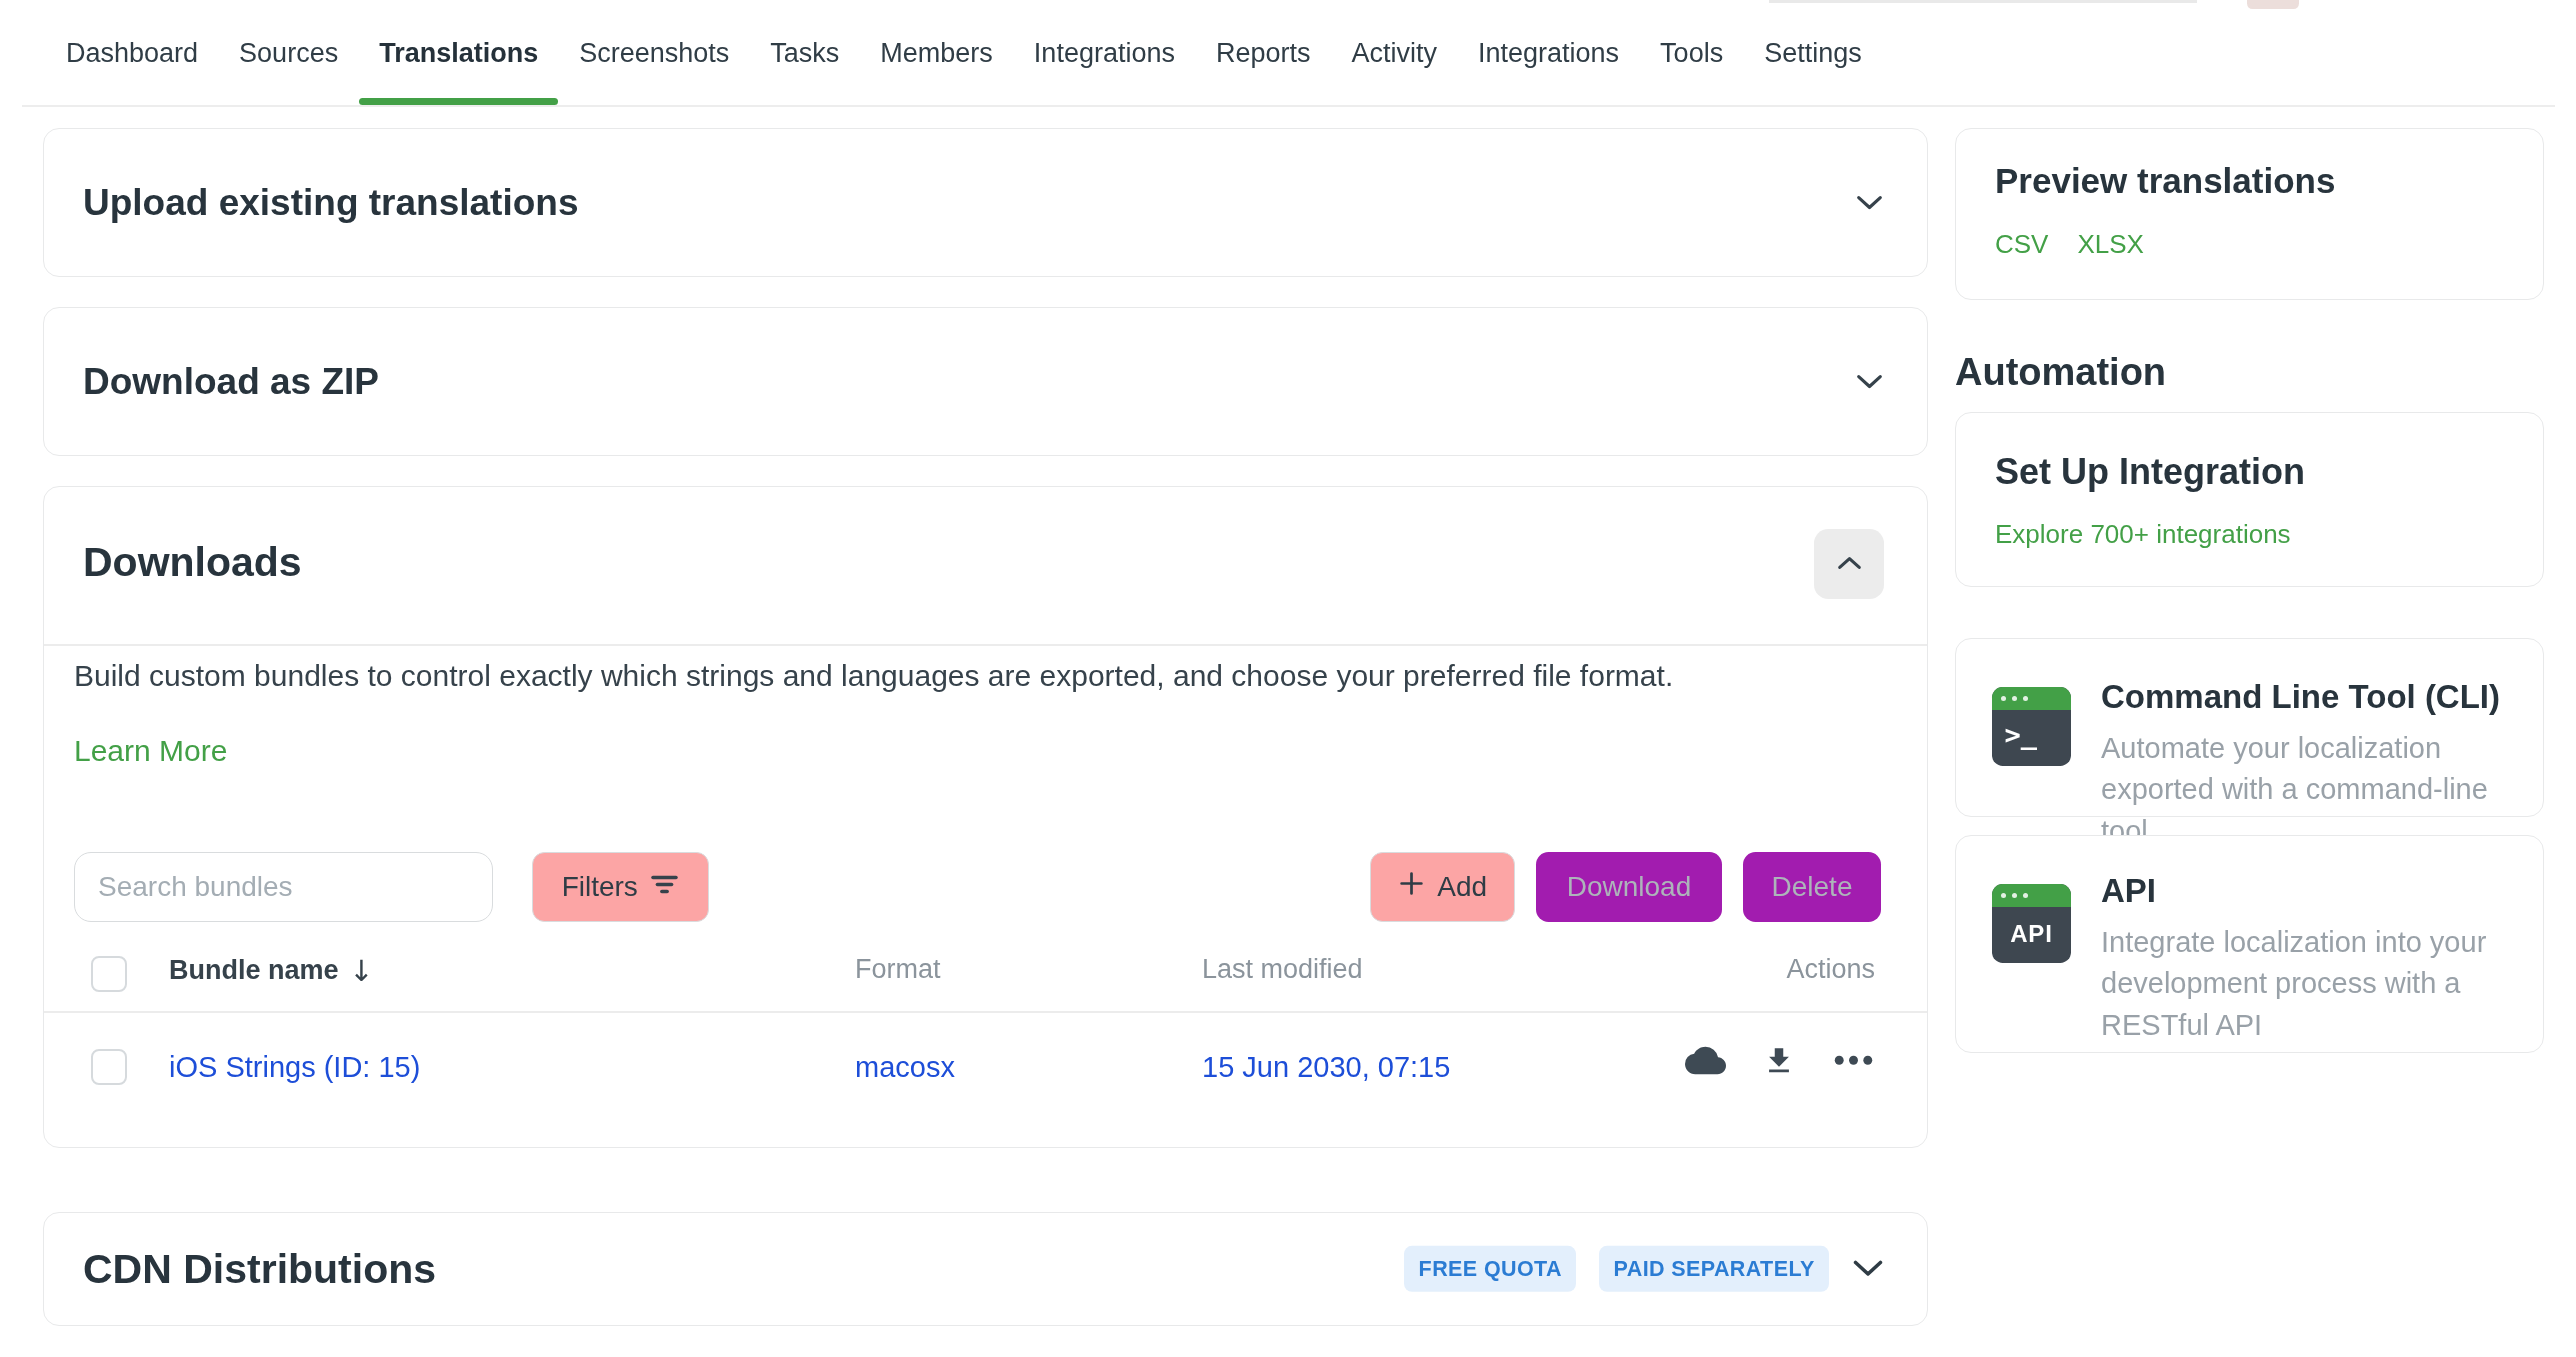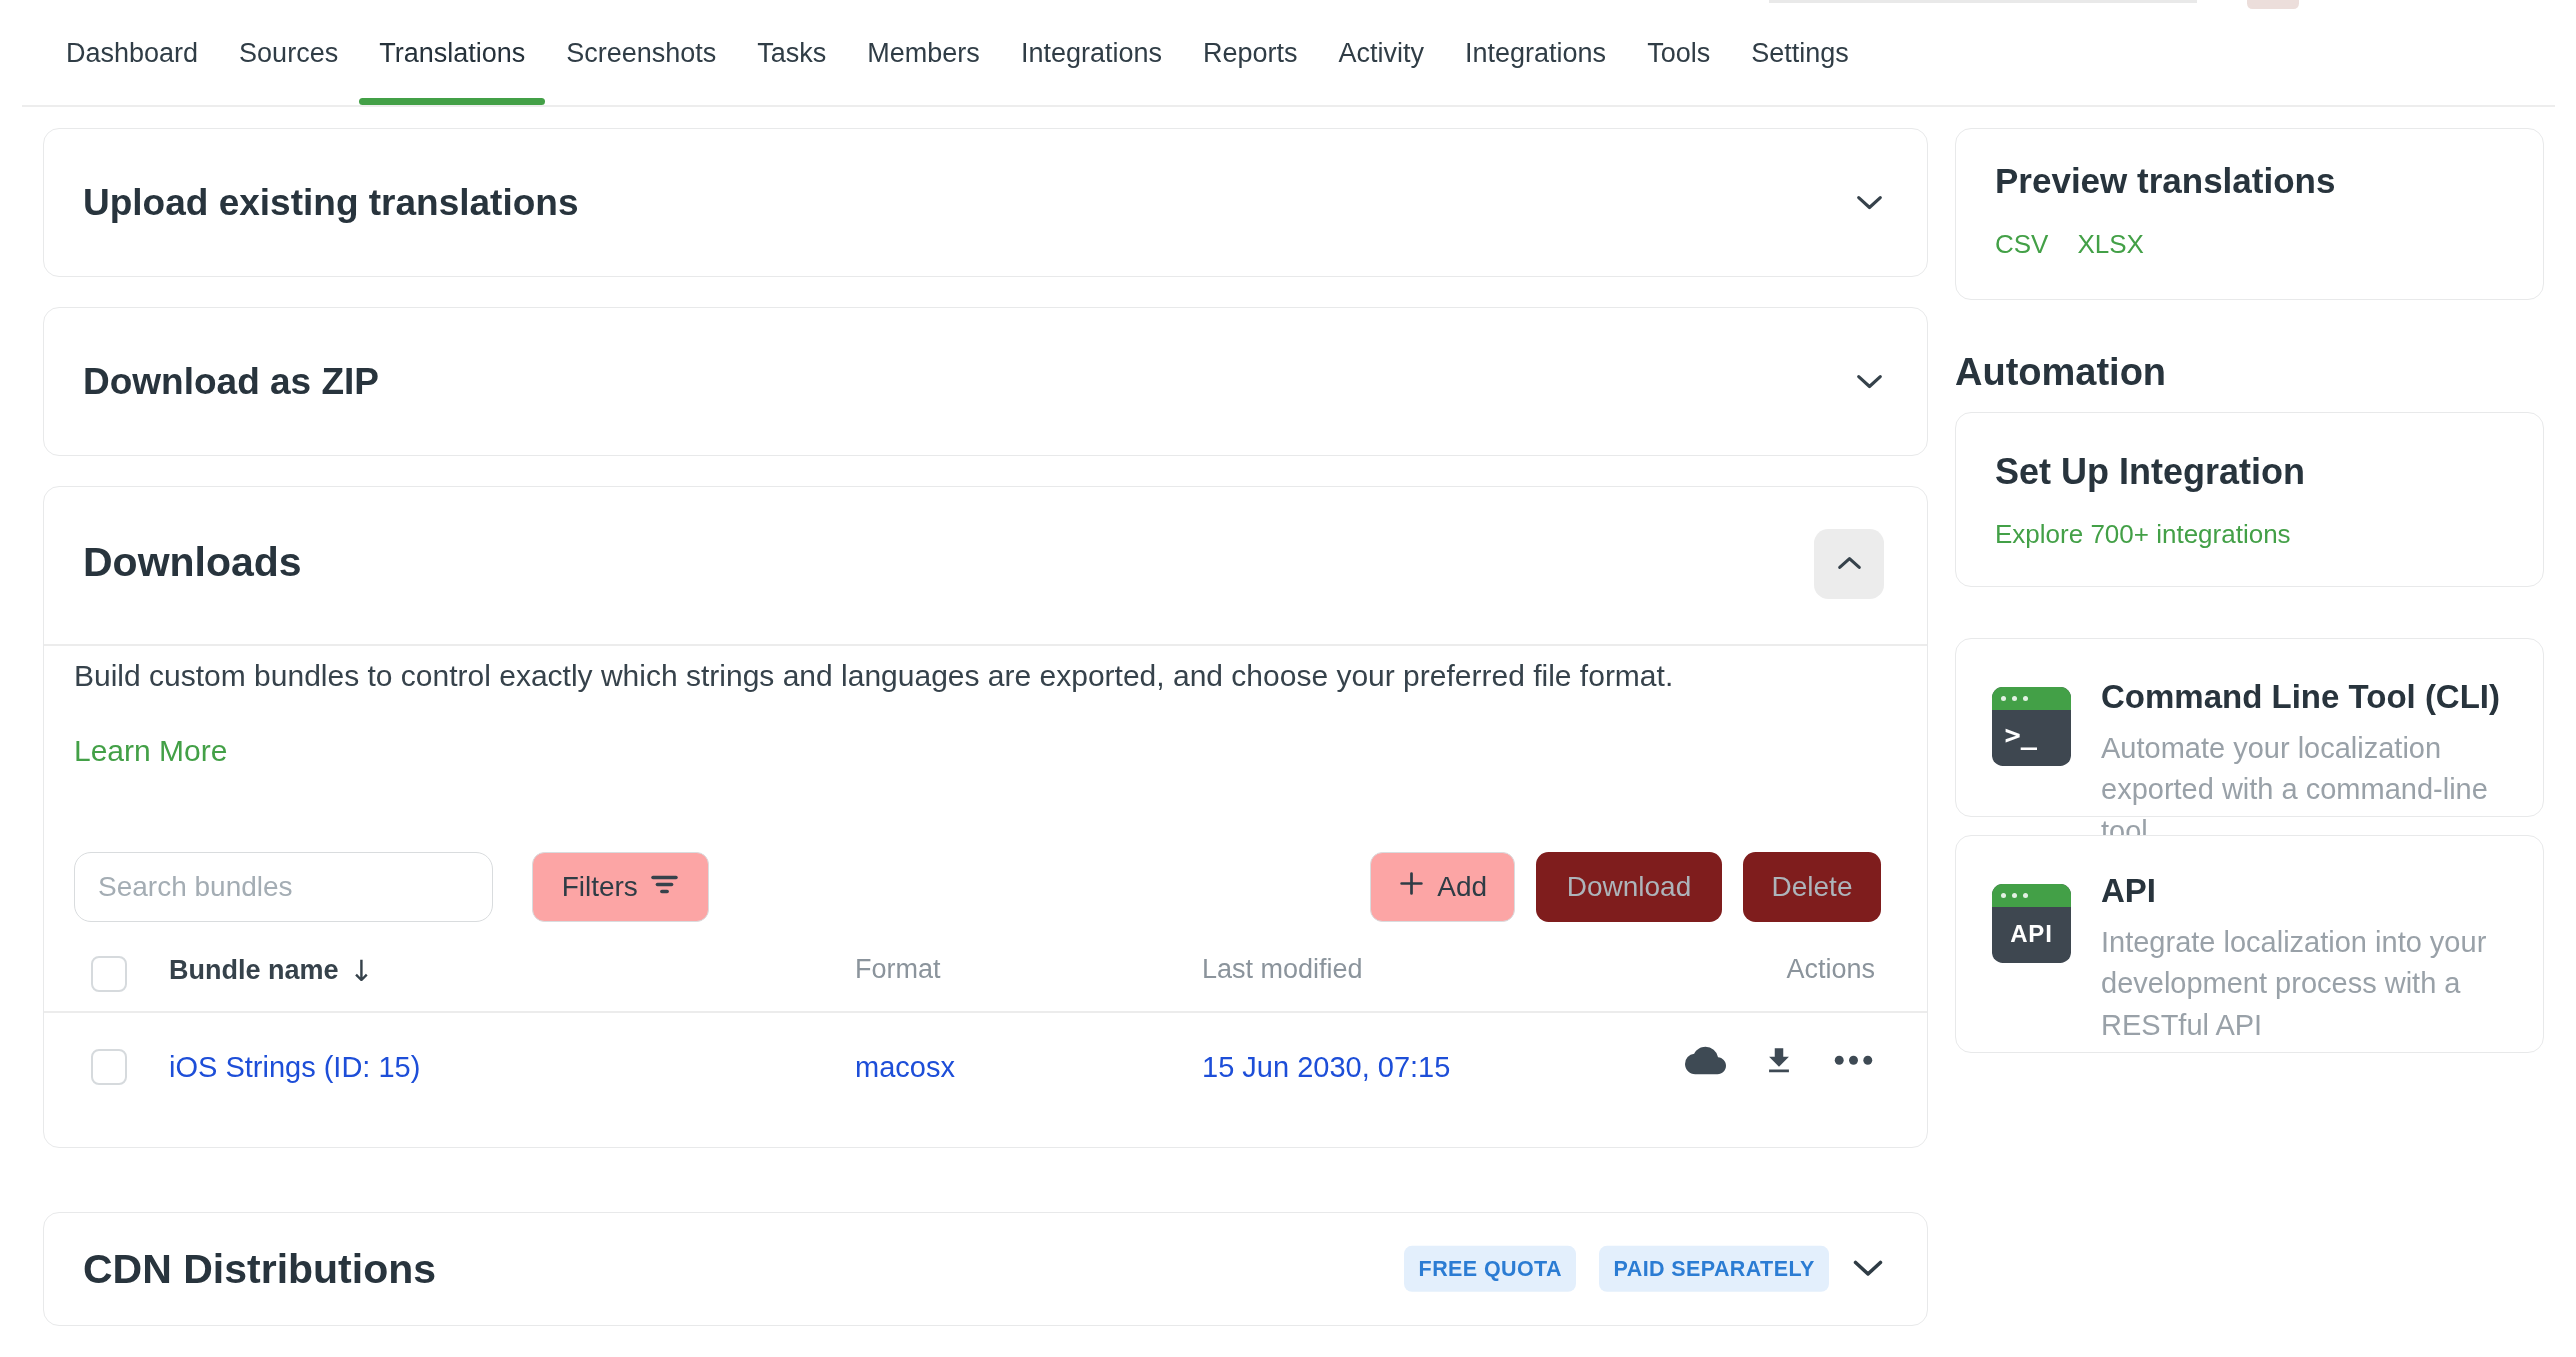--- a/index.html
+++ b/index.html
@@ -5,21 +5,21 @@
   * { margin:0; padding:0; box-sizing:border-box; }
   html,body { width:2576px; height:1358px; background:#fff; overflow:hidden;
               font-family:"Liberation Sans", sans-serif; -webkit-font-smoothing:antialiased; }
   #app { position:relative; width:2576px; height:1358px; background:#fff; }
 
   
   #topnav { position:absolute; left:0; top:0; width:2576px; height:107px; background:#fff; }
   #topnav .nav-items { position:absolute; left:66px; top:0; height:107px; display:flex; gap:41px; }
   .nav-item { position:relative; height:107px; line-height:106px; font-size:27px; color:#303d46;
               cursor:pointer; white-space:nowrap; }
-  .nav-item.active { font-weight:400; color:#25313a; }
+  .nav-item.active { font-weight:700; color:#25313a; }
   .nav-item.active::after { content:""; position:absolute; left:-19.7px; right:-19.7px; bottom:1.8px;
               height:7.2px; border-radius:4.5px; background:#43a047; }
   #nav-divider { position:absolute; left:21.5px; right:21.5px; bottom:0; height:1.8px; background:#ededed; }
   .remnant-line { position:absolute; left:1769px; top:0; width:428px; height:2.7px; background:#e9e9e9; }
   .remnant-avatar { position:absolute; left:2247px; top:0; width:52px; height:9px;
               background:#ecdedb; border-radius:0 0 5.4px 5.4px; }
 
   
   .card { position:absolute; background:#fff; border:1.8px solid #e8e9ea; border-radius:16px; }
   .card-title { position:absolute; left:39px; font-weight:700; color:#28343d; white-space:nowrap; }
@@ -43,21 +43,21 @@
   #dl-learnmore   { position:absolute; left:30px; top:247px; font-size:30px; color:#43a047; cursor:pointer; }
 
   #dl-search { position:absolute; left:30px; top:365px; width:419px; height:70px;
                border:1.8px solid #d9dcde; border-radius:17px; font-size:28px; color:#36424b;
                padding:0 23px; outline:none; font-family:"Liberation Sans", sans-serif; }
   #dl-search::placeholder { color:#a4adb4; }
   .btn { position:absolute; top:365px; height:70px; border-radius:12.5px; font-size:28px;
          display:flex; align-items:center; justify-content:center; gap:12.5px; cursor:pointer;
          font-family:"Liberation Sans", sans-serif; }
   .btn-outline { background:#fca5a5; border:1.8px solid #d9dcde; color:#2f3c45; }
-  .btn-disabled { background:#7f1d1d; border:none; color:#adb4ba; cursor:default; }
+  .btn-disabled { background:#a21caf; border:none; color:#adb4ba; cursor:default; }
   #btn-filters { left:488px; width:177px; }
   #btn-add     { left:1326px; width:145px; }
   #btn-download{ left:1492px; width:186px; }
   #btn-delete  { left:1699px; width:138px; }
 
   .checkbox { position:absolute; left:47px; width:36px; height:36px; background:#fff;
               border:2.7px solid #d6dadd; border-radius:8px; cursor:pointer; }
   #dl-thead { position:absolute; left:0; top:465px; width:100%; height:59px; }
   #dl-thead .checkbox { top:3.6px; }
   .th { position:absolute; top:1.8px; font-size:27px; color:#8b949c; white-space:nowrap; }

